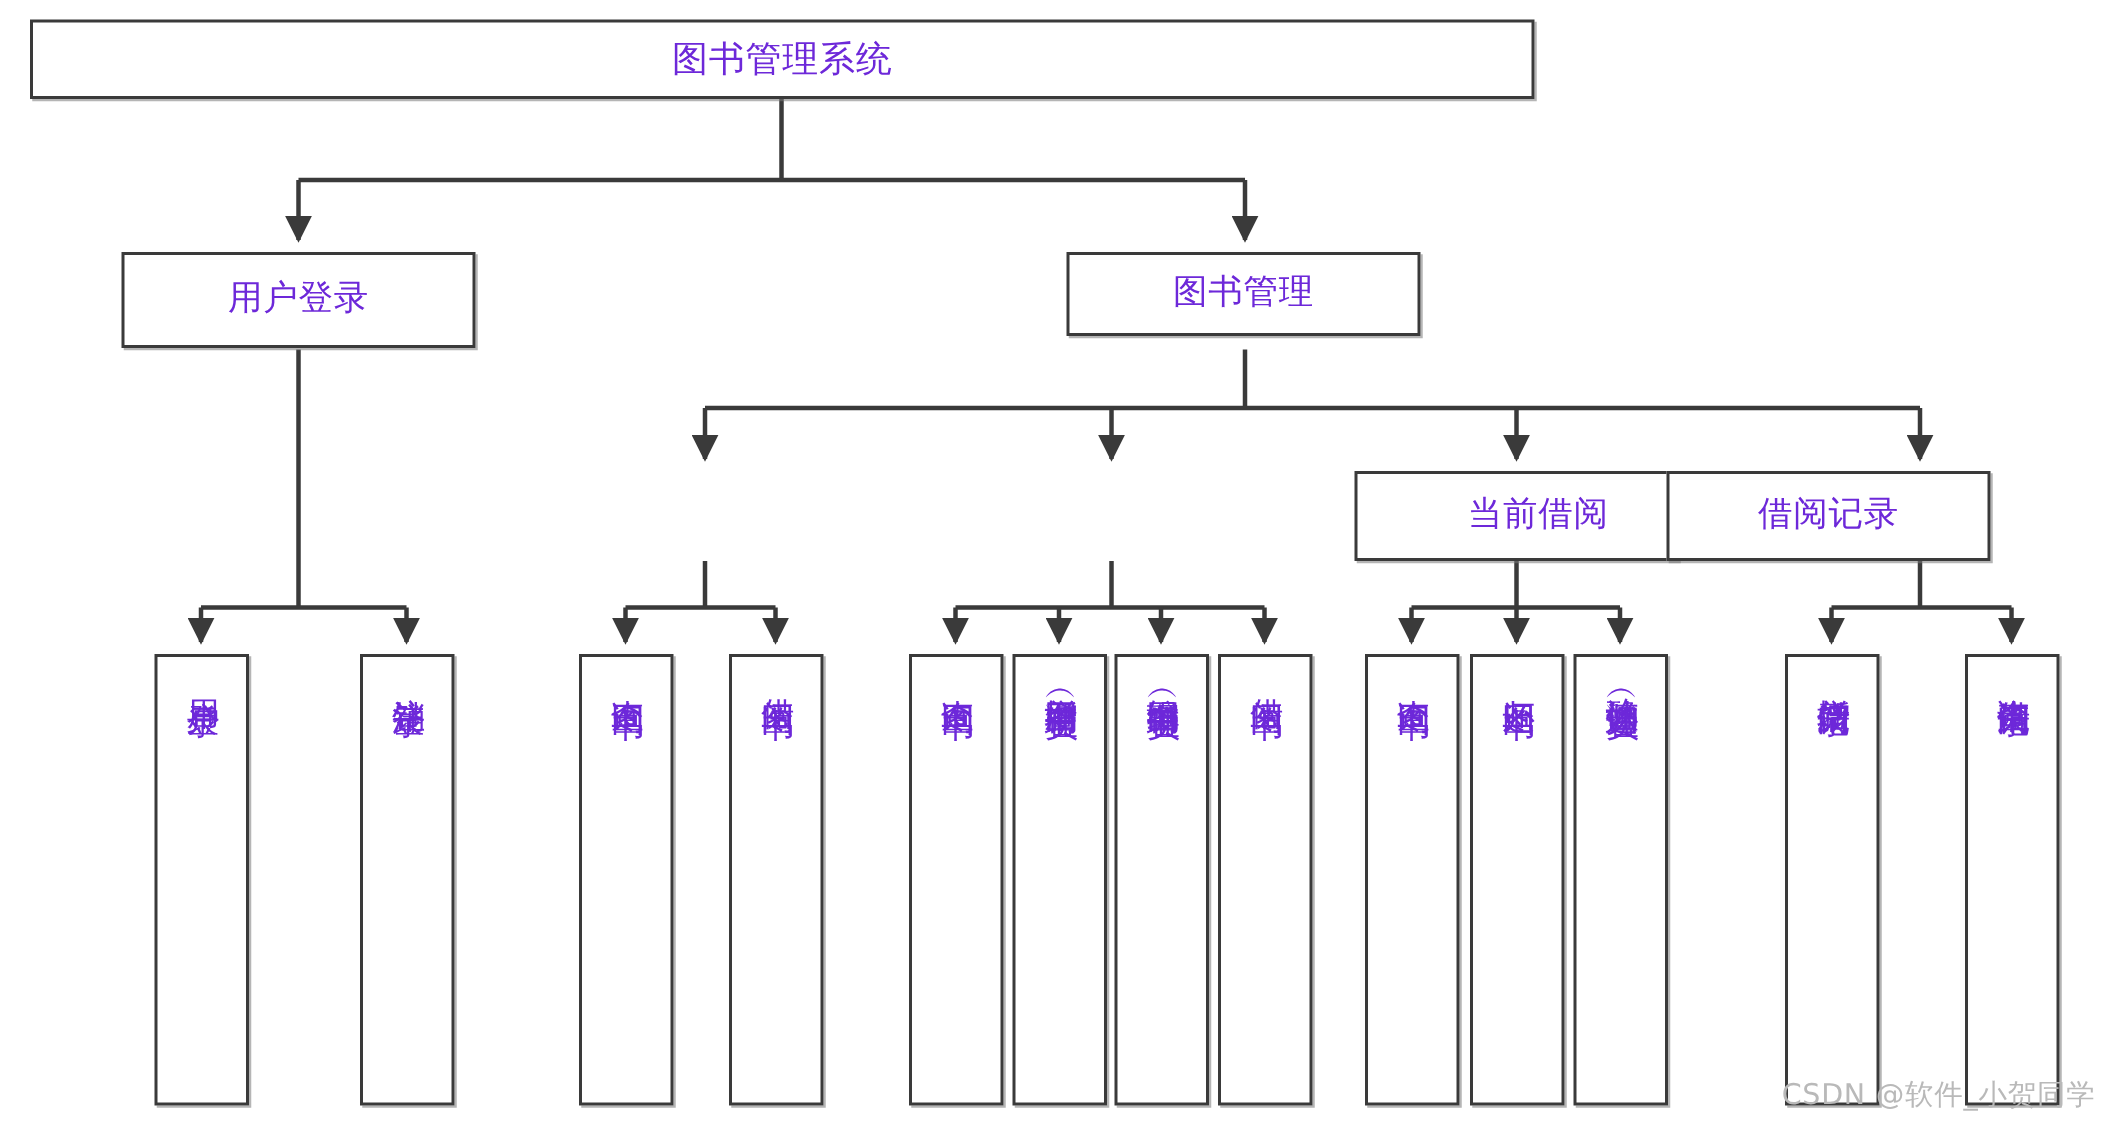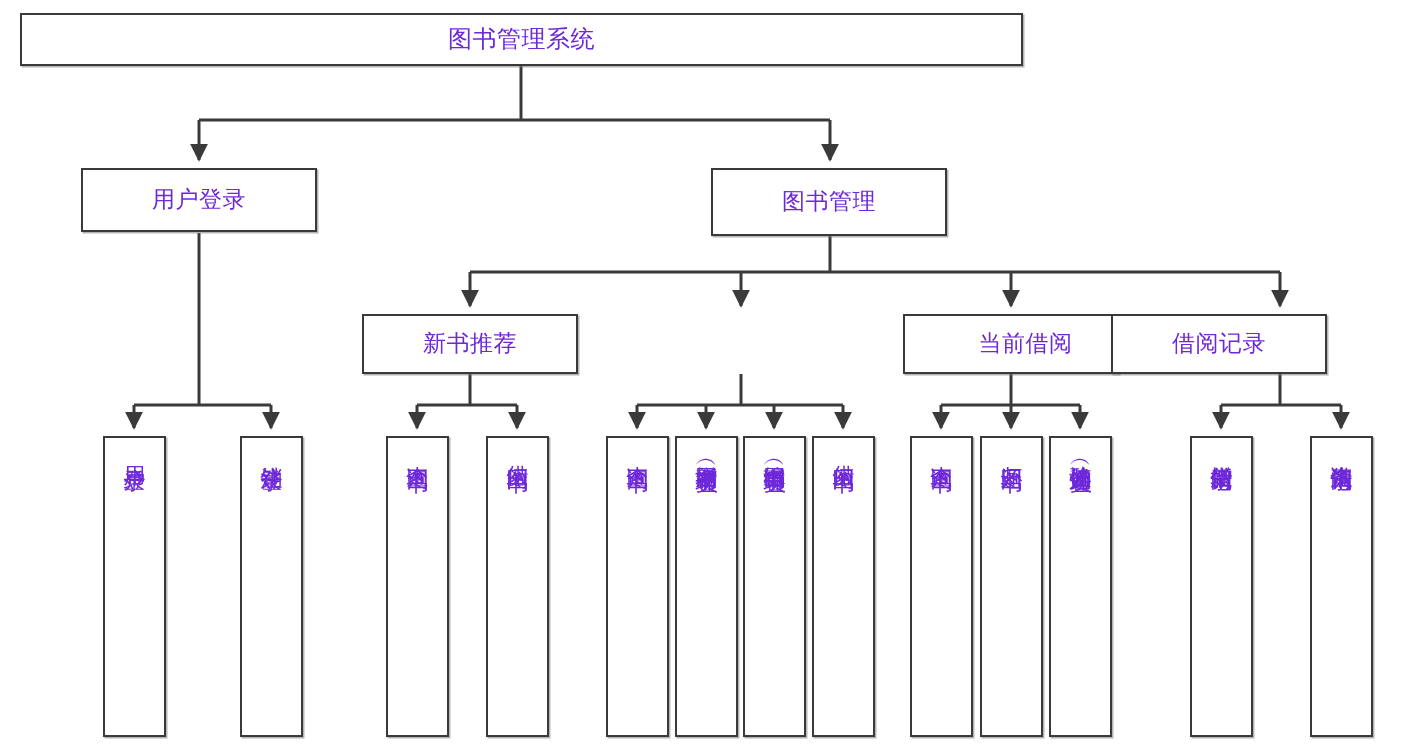--- a/index.html
+++ b/index.html
@@ -140,27 +140,24 @@
   </svg>
 
   <div class="node horiz root" style="left:20px; top:13px; width:1003px; height:53px;">
     <span class="node-label">图书管理系统</span>
   </div>
 
   <div class="node horiz" style="left:81px; top:168px; width:236px; height:64px;">
     <span class="node-label">用户登录</span>
   </div>
 
-  <div class="node horiz" style="left:711px; top:168px; width:236px; height:68px;">
+  <div class="node horiz" style="left:711px; top:168px; width:236px; height:56px;">
     <span class="node-label">图书管理</span>
   </div>
 
-  <div class="node horiz" style="left:362px; top:314px; width:216px; height:60px;">
-    <span class="node-label">新书推荐</span>
-  </div>
 
 
   <div class="node horiz" style="left:903px; top:314px; width:216px; height:60px;padding-left:29px;">
     <span class="node-label">当前借阅</span>
   </div>
 
   <div class="node horiz" style="left:1111px; top:314px; width:216px; height:60px;">
     <span class="node-label">借阅记录</span>
   </div>
 
@@ -209,14 +206,15 @@
   </div>
 
   <div class="node vert tall" style="left:1190px; top:436px; width:63px; height:301px;">
     <span class="node-label">新增借阅记录</span>
   </div>
 
   <div class="node vert tall" style="left:1310px; top:436px; width:63px; height:301px;">
     <span class="node-label">查询借阅记录</span>
   </div>
 
+  <div id="watermark">CSDN @软件_小贺同学</div>
 
 </div>
 
 </body></html>

